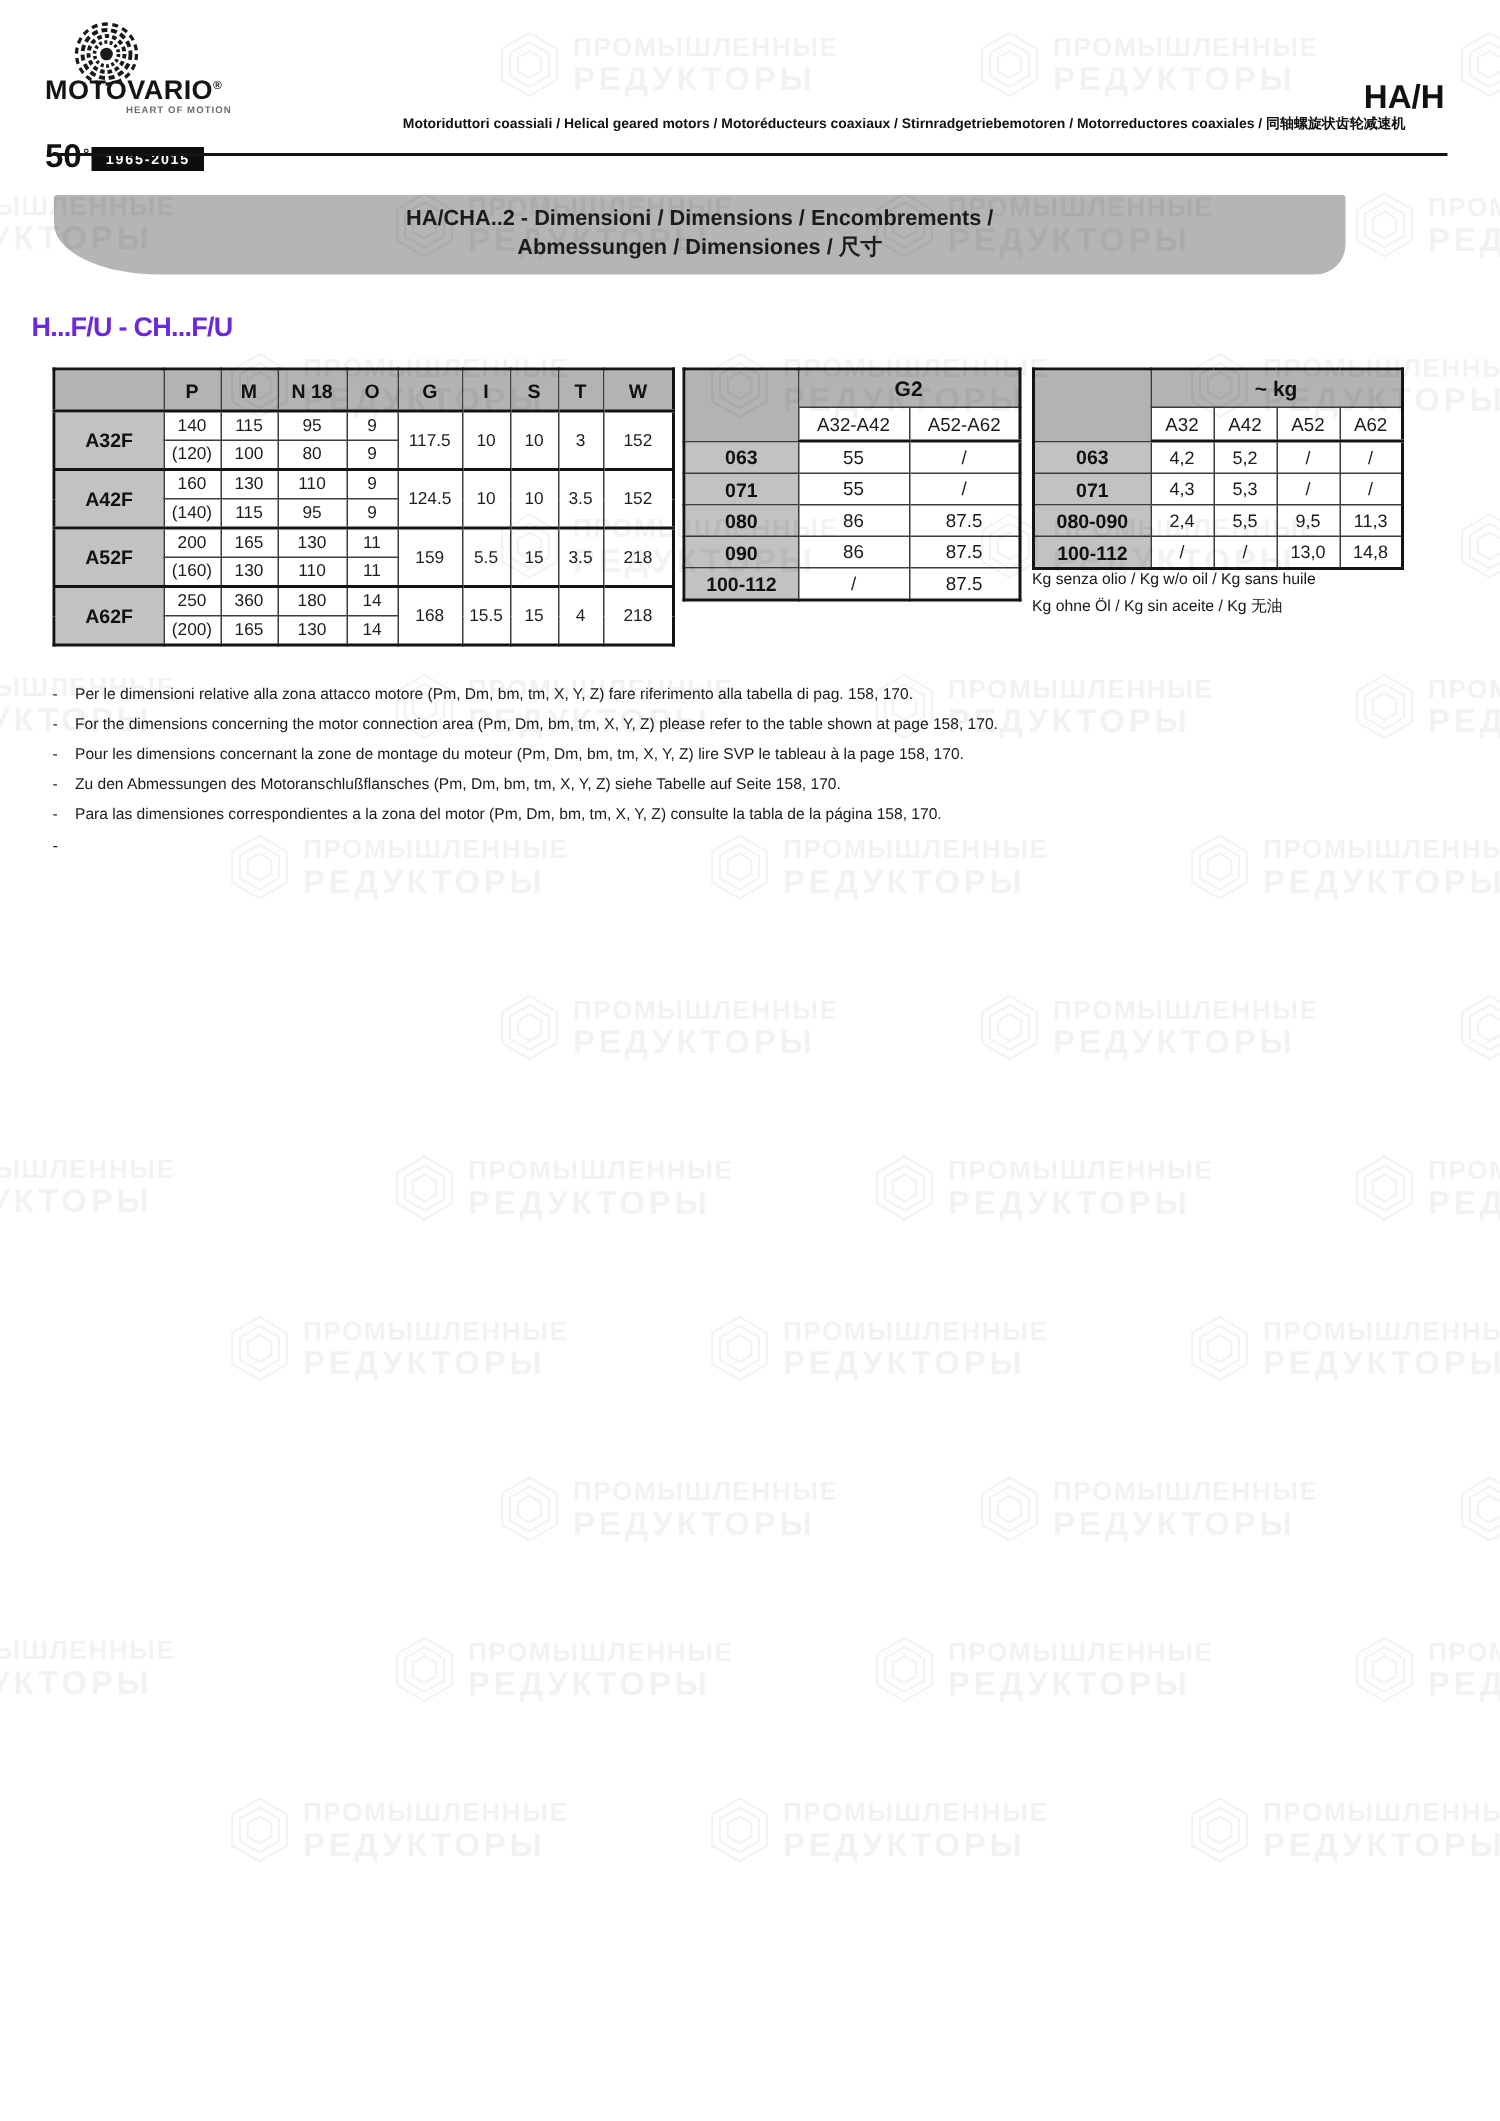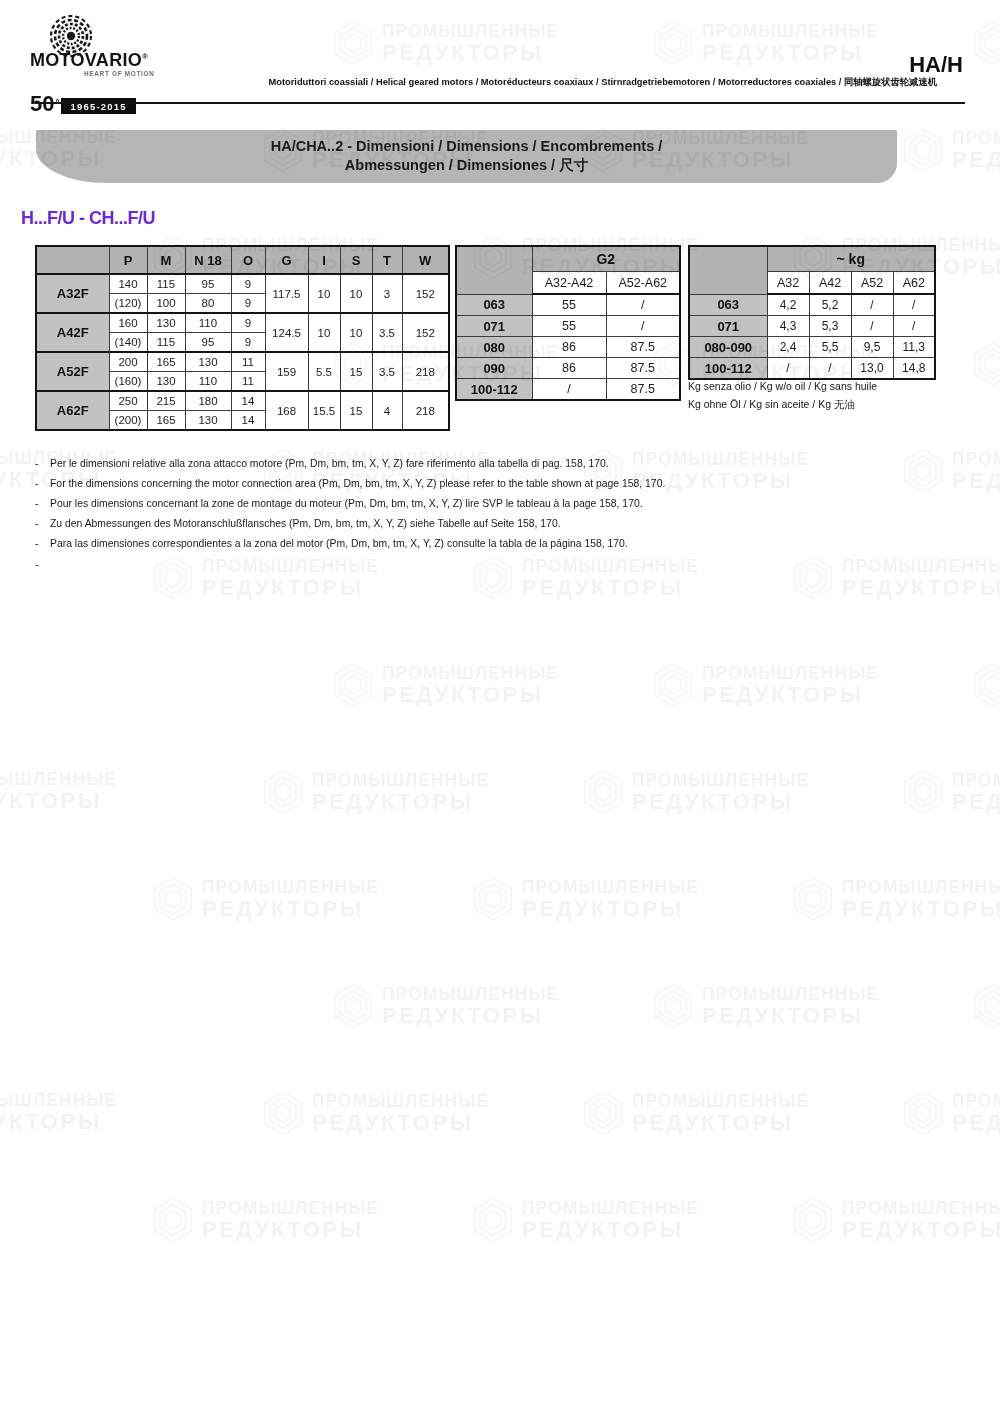--- a/index.html
+++ b/index.html
@@ -183,21 +183,21 @@
     </tr>
     <tr>
       <td>(160)</td>
       <td>130</td>
       <td>110</td>
       <td>11</td>
     </tr>
     <tr class="gs">
       <th class="model" rowspan="2">A62F</th>
       <td>250</td>
-      <td>215</td>
+      <td>360</td>
       <td>180</td>
       <td>14</td>
       <td rowspan="2">168</td>
       <td rowspan="2">15.5</td>
       <td rowspan="2">15</td>
       <td rowspan="2">4</td>
       <td rowspan="2">218</td>
     </tr>
     <tr>
       <td>(200)</td>

